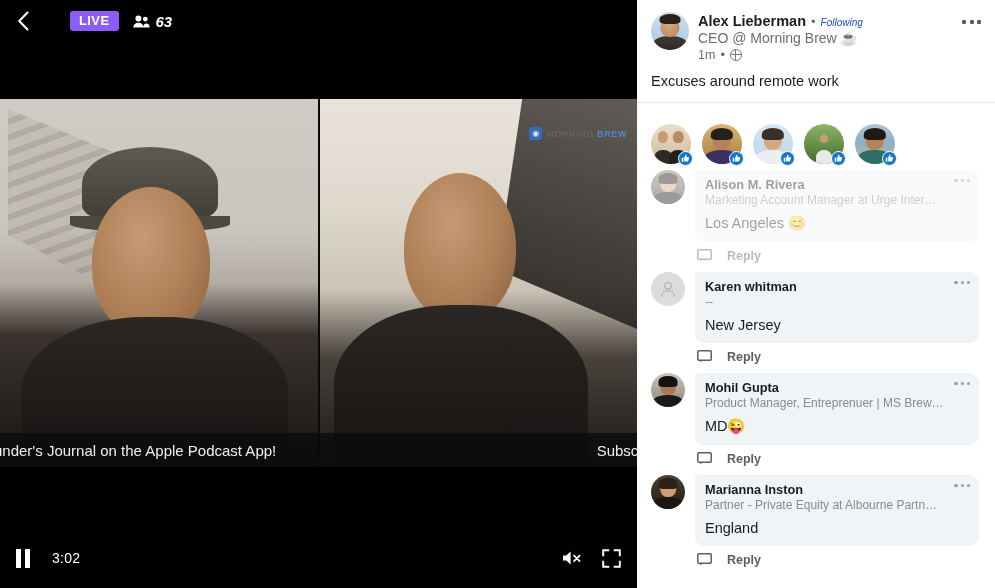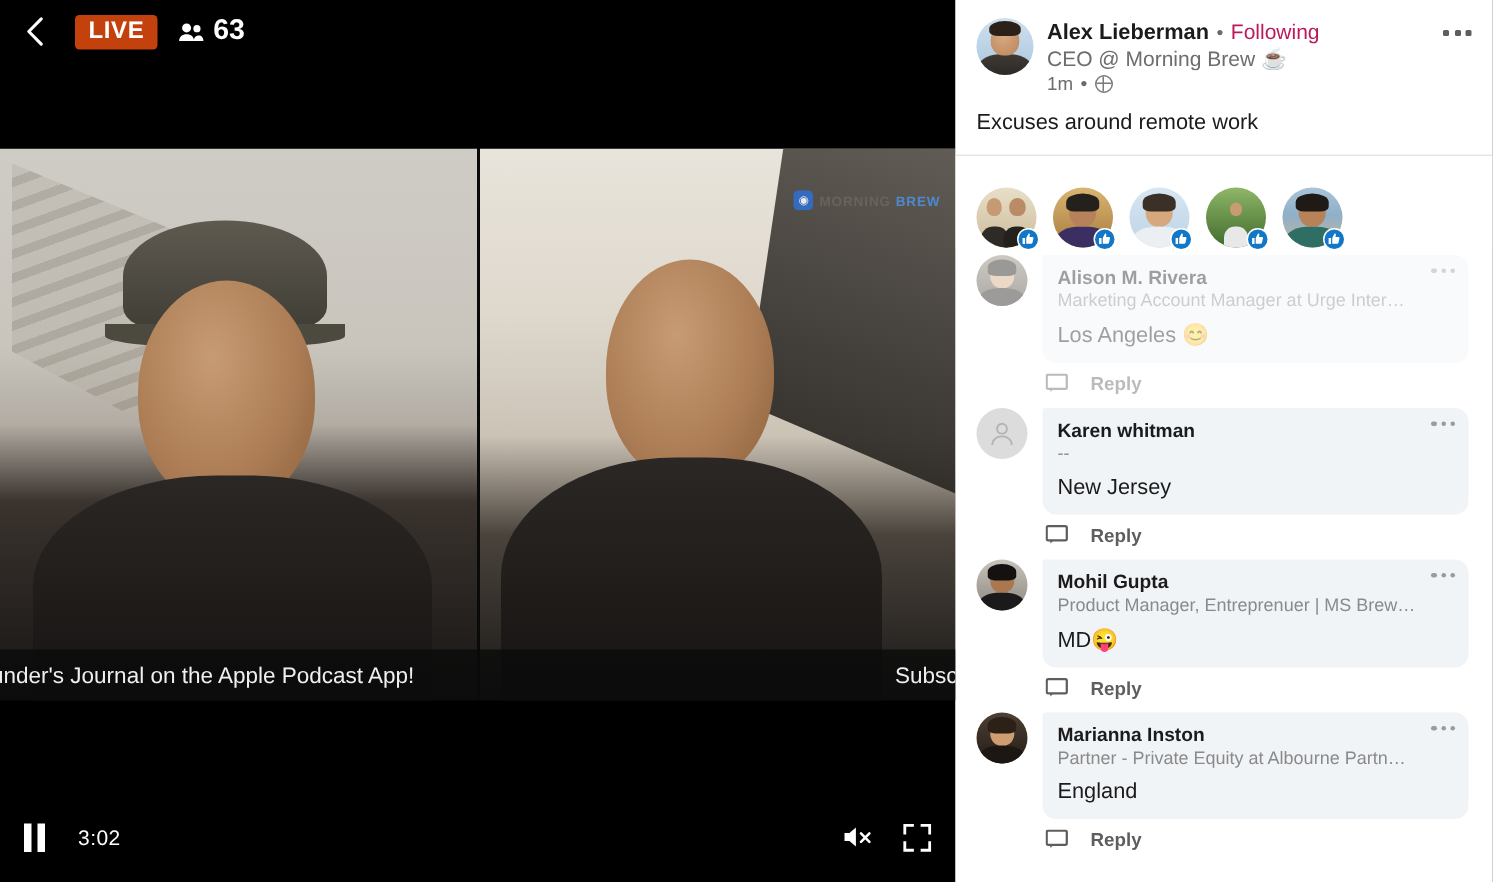--- a/index.html
+++ b/index.html
@@ -22,27 +22,28 @@
   .topbar {
     position: absolute; top: 0; left: 0; width: 637px; height: 42px;
     display: flex; align-items: center; gap: 14px;
     padding-left: 10px; z-index: 6;
   }
   .back-btn {
     width: 26px; height: 26px; display: flex; align-items: center; justify-content: center;
     color: #fff; cursor: pointer;
   }
   .live-badge {
-    background: #c2410c; color: #fff;
-    font-size: 16px; font-weight: bold; letter-spacing: .4px;
+    background: #8b5cf6; color: #fff;
+    font-size: 13px; font-weight: bold; letter-spacing: .4px;
     padding: 3px 9px 4px; border-radius: 3px; line-height: 1;
     cursor: pointer;
+    margin-left: 20px;
   }
   .viewers { display: flex; align-items: center; gap: 6px; color: #fff; }
-  .viewers .cnt { font-size: 19px; font-weight: 600; }
+  .viewers .cnt { font-size: 15px; font-weight: 600; font-style: italic; }
 
   .video-frame {
     position: absolute; top: 99px; left: 0; width: 637px; height: 368px;
     overflow: hidden;
   }
   
   .half { position: absolute; top: 0; height: 368px; overflow: hidden; }
   .half-l { left: 0; width: 318px; background:
       linear-gradient(#cfccc6 0%, #c9c5bd 36%, #b2aca3 50%, #3a332e 64%, #171515 100%); }
   .half-r { left: 320px; width: 317px; background:
@@ -135,21 +136,21 @@
   }
   .aa-body {
     position: absolute; left: 50%; bottom: -2px; transform: translateX(-50%);
     width: 34px; height: 16px; border-radius: 46% 46% 0 0;
     background: linear-gradient(#3f3a34, #2a2622);
   }
   .author-meta { min-width: 0; flex: 1; padding-top: 1px; }
   .name-row { display: flex; align-items: baseline; gap: 5px; font-size: 14.5px; }
   .author-name { font-weight: bold; color: #1b1b1b; }
   .dot-sep { color: #6b6b6b; font-size: 13px; }
-  .following { color: #be185d; font-size: 14px; }
+  .following { color: #1d4ed8; font-size: 10px; font-style: italic; }
   .headline { color: #6d6d6d; font-size: 14px; margin-top: 1px; white-space: nowrap; overflow: hidden; }
   .timerow { color: #6d6d6d; font-size: 12.5px; margin-top: 1px; display: flex; align-items: center; gap: 5px; }
   .globe {
     width: 12px; height: 12px; border-radius: 50%;
     border: 1.2px solid #7a7a7a; position: relative; display: inline-block;
   }
   .globe:before, .globe:after {
     content: ""; position: absolute; background: #7a7a7a;
   }
   .globe:before { left: 0; top: 4.3px; width: 100%; height: 1px; }

